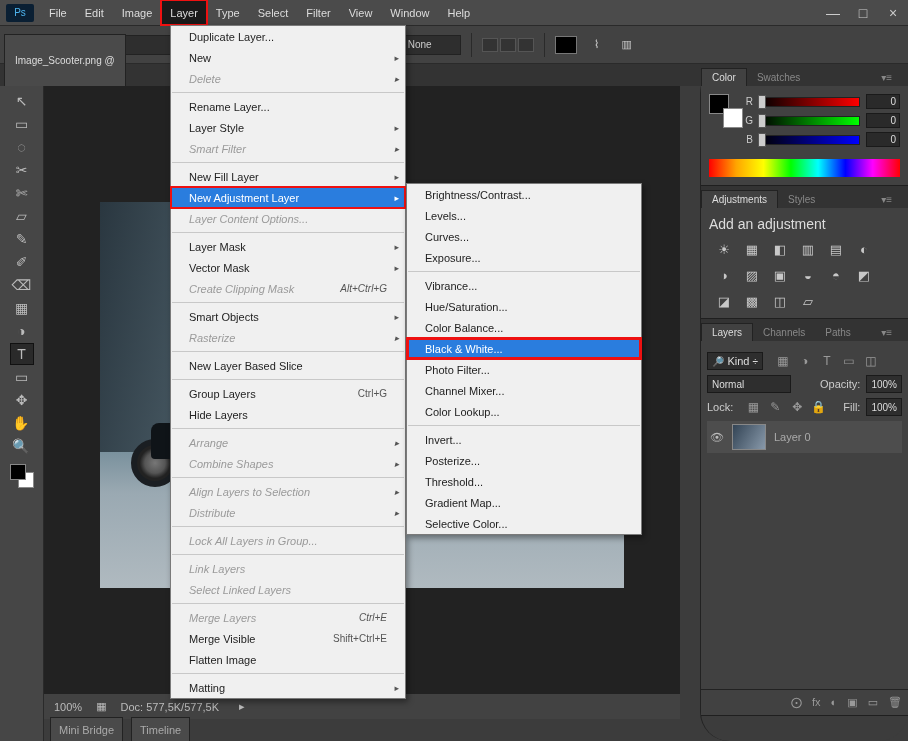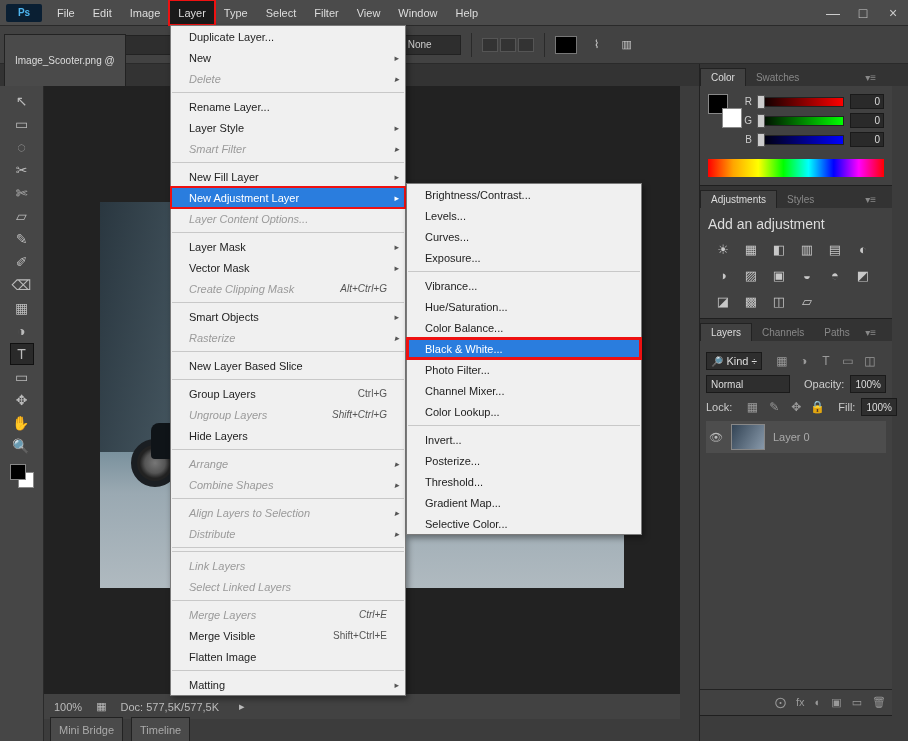--- a/index.html
+++ b/index.html
@@ -1,18 +1,18 @@
 <!DOCTYPE html>
 <html><head>
 <meta charset="utf-8">
 <style>
 * { margin:0; padding:0; box-sizing:border-box; font-family:"Segoe UI",Tahoma,sans-serif; font-size:11px; user-select:none; }
 body { width:908px; height:741px; background:#3c3c3c; color:#aaa; overflow:hidden; position:relative; }
 .titlebar { height:26px; background:#4b4b4b; display:flex; align-items:center; border-bottom:1px solid #2a2a2a; }
-.ps-badge { width:36px; height:18px; margin:0 6px; background:#0a1f33; color:#4fb6f0; font-weight:bold; font-size:10px; display:flex; align-items:center; justify-content:center; border-radius:2px;}
+.ps-badge { width:28px; height:18px; margin:0 6px; background:#0a1f33; color:#4fb6f0; font-weight:normal; font-size:10px; display:flex; align-items:center; justify-content:center; border-radius:2px;}
 .menubar { display:flex; height:100%; }
 .menubar > div { padding:0 9px; display:flex; align-items:center; color:#ddd; cursor:default; }
 .menubar .hl { background:#1a1a1a; outline:2px solid #e11; outline-offset:-1px;}
 .winbtns { margin-left:auto; display:flex; height:100%; }
 .winbtns span { width:30px; display:flex; align-items:center; justify-content:center; color:#ccc; font-size:14px;}
 .optbar { height:38px; background:#424242; border-bottom:1px solid #2a2a2a; display:flex; align-items:center; padding:0 8px; gap:10px; color:#ccc;}
 .optbar .ico { width:20px; height:20px; display:flex; align-items:center; justify-content:center;}
 .optbar .fontsel { border:1px solid #222; background:#2e2e2e; padding:2px 6px; min-width:120px; height:20px; display:flex; align-items:center; font-size:10px;}
 .optbar .sep { width:1px; height:24px; background:#2a2a2a;}
 .optbar .ta { display:flex; gap:2px;}
@@ -41,21 +41,21 @@
 .menu { position:absolute; background:#f0f0f0; border:1px solid #7a7a7a; box-shadow:2px 3px 6px rgba(0,0,0,.4); color:#222; font-size:11px; min-width:236px;}
 .menu .row{display:flex;align-items:center;height:21px;padding:0 18px 0 18px;position:relative;}
 .menu .row.disabled{color:#9a9a9a;font-style:italic;}
 .menu .sep{height:1px;background:#c8c8c8;margin:3px 1px;}
 .menu .sub::after{content:"▸";position:absolute;right:6px;font-size:9px;color:#555;}
 .menu .row .sc{margin-left:auto;color:#555;font-size:10px;}
 .menu .row.hl{background:#2a7dde;color:#fff;outline:2px solid #e11;outline-offset:-1px;}
 .menu .row.hl::after{color:#fff;}
 .menu .row.hl2{background:#2a7dde;color:#fff;outline:3px solid #e11;outline-offset:-2px;}
 
-.panels{position:absolute;top:64px;right:16px;width:193px;bottom:0;background:#3c3c3c;border-left:1px solid #222;}
+.panels{position:absolute;top:64px;right:0;width:208px;bottom:0;background:#3c3c3c;border-left:1px solid #222;border-radius:29px;}
 .pgroup{border-bottom:1px solid #1f1f1f;background:#414141;}
 .ptabs{display:flex;background:#333;height:22px;align-items:flex-end;}
 .ptabs span{padding:3px 10px;color:#888;cursor:default;font-size:10px;}
 .ptabs span.active{background:#414141;color:#ddd;border-top:1px solid #222;border-left:1px solid #222;border-right:1px solid #222;}
 .color-body{padding:8px;display:flex;gap:8px;}
 .color-body .sw{width:26px;height:26px;position:relative;}
 .color-body .sw .f{position:absolute;width:20px;height:20px;background:#000;border:1px solid #888;top:0;left:0;}
 .color-body .sw .b{position:absolute;width:20px;height:20px;background:#fff;border:1px solid #888;bottom:-8px;right:-8px;}
 .sliders{flex:1;display:flex;flex-direction:column;gap:4px;}
 .sliders .sl{display:flex;align-items:center;gap:6px;}
@@ -357,42 +357,41 @@
     </div>
     <div class="sep"></div>
     <div class="row">
       <span>New Layer Based Slice</span>
     </div>
     <div class="sep"></div>
     <div class="row">
       <span>Group Layers</span>
       <span class="sc">Ctrl+G</span>
     </div>
-    <div class="row disabled">
-      <span>Ungroup Layers</span>
-      <span class="sc">Shift+Ctrl+G</span>
-    </div>
     <div class="row">
       <span>Hide Layers</span>
     </div>
     <div class="sep"></div>
     <div class="row sub disabled">
       <span>Arrange</span>
     </div>
     <div class="row sub disabled">
       <span>Combine Shapes</span>
     </div>
     <div class="sep"></div>
     <div class="row sub disabled">
       <span>Align Layers to Selection</span>
     </div>
     <div class="row sub disabled">
       <span>Distribute</span>
     </div>
     <div class="sep"></div>
+    <div class="row disabled">
+      <span>Lock All Layers in Group...</span>
+    </div>
     <div class="sep"></div>
     <div class="row disabled">
       <span>Link Layers</span>
     </div>
     <div class="row disabled">
       <span>Select Linked Layers</span>
     </div>
     <div class="sep"></div>
     <div class="row disabled">
       <span>Merge Layers</span>

